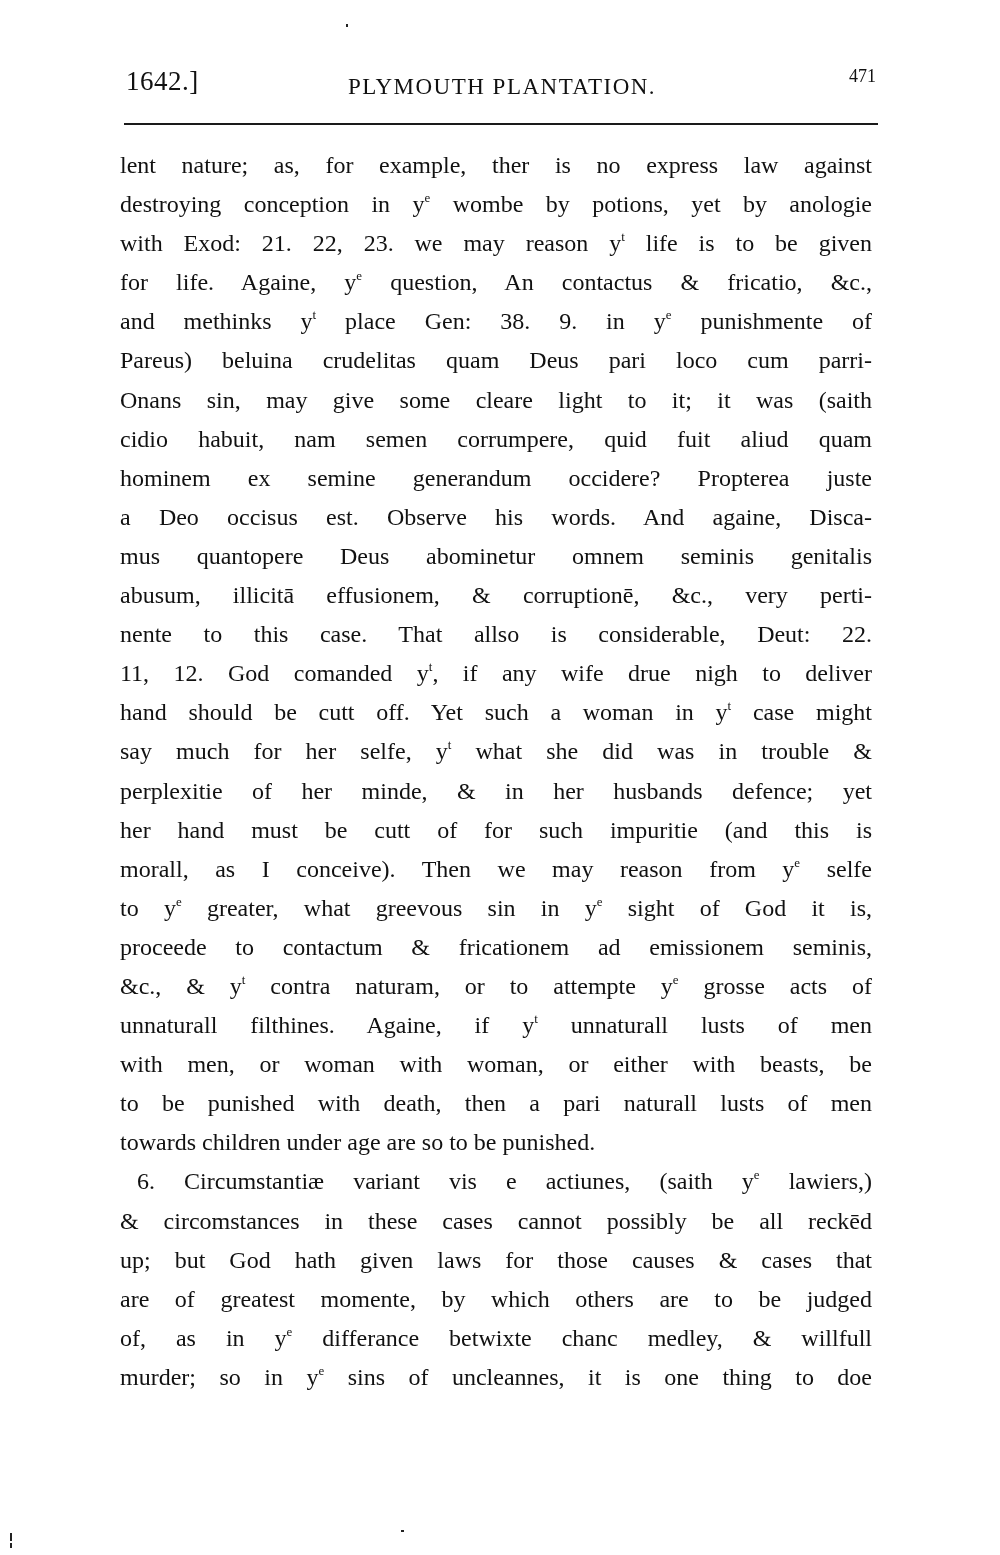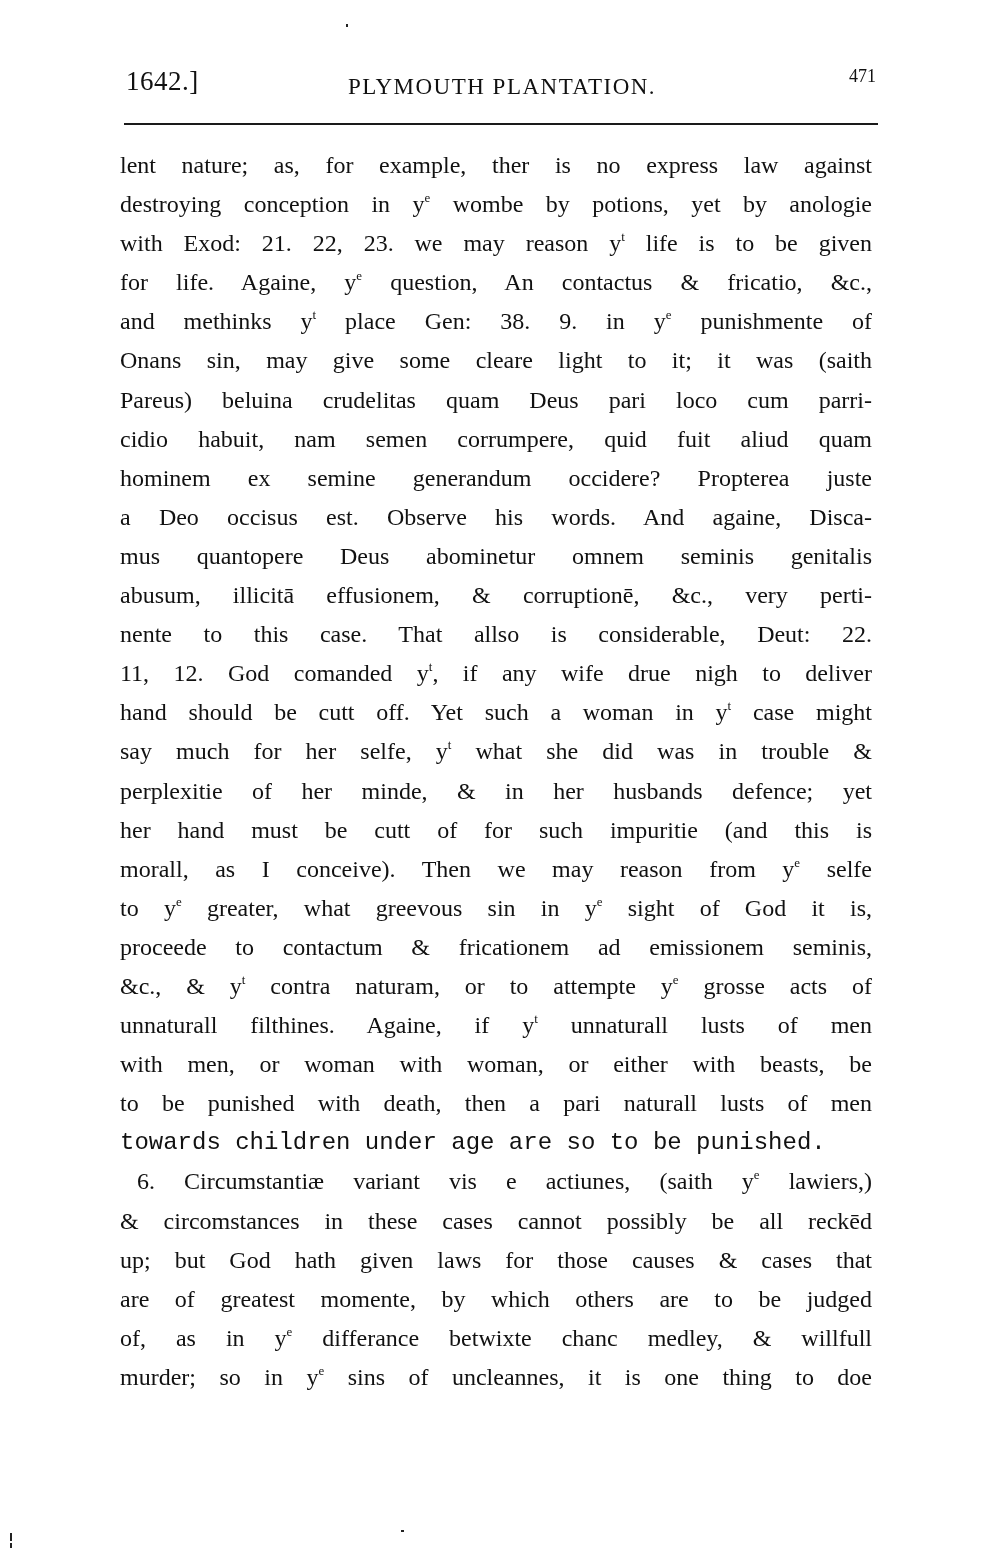--- a/index.html
+++ b/index.html
@@ -64,21 +64,20 @@
     height: 39.1px;
     line-height: 39.1px;
     font-size: 24px;
     white-space: nowrap;
     text-align: justify;
     text-align-last: justify;
     overflow: visible;
   }
   .line.last {
     text-align-last: left;
-    font-family: Liberation Mono, monospace;
   }
   .line.indent {
     padding-left: 17px;
   }
   sup.abbr {
     font-size: 13px;
     vertical-align: 0;
     position: relative;
     top: -10px;
     line-height: 0;
@@ -100,22 +99,22 @@
   </div>
 
   <div class="rule"></div>
 
   <div class="body-text" id="body-text">
       <div class="line"><span>lent nature; as, for example, ther is no express law against</span></div>
       <div class="line"><span>destroying conception in y</span><sup class="abbr">e</sup><span> wombe by potions, yet by anologie</span></div>
       <div class="line"><span>with Exod: 21. 22, 23. we may reason y</span><sup class="abbr">t</sup><span> life is to be given</span></div>
       <div class="line"><span>for life.  Againe, y</span><sup class="abbr">e</sup><span> question, An contactus &amp; fricatio, &amp;c.,</span></div>
       <div class="line"><span>and methinks y</span><sup class="abbr">t</sup><span> place Gen: 38. 9. in y</span><sup class="abbr">e</sup><span> punishmente of</span></div>
+      <div class="line"><span>Pareus) beluina crudelitas quam Deus pari loco cum parri-</span></div>
       <div class="line"><span>Onans sin, may give some cleare light to it; it was (saith</span></div>
-      <div class="line"><span>Pareus) beluina crudelitas quam Deus pari loco cum parri-</span></div>
       <div class="line"><span>cidio habuit, nam semen corrumpere, quid fuit aliud quam</span></div>
       <div class="line"><span>hominem ex semine generandum occidere?  Propterea juste</span></div>
       <div class="line"><span>a Deo occisus est.  Observe his words.  And againe, Disca-</span></div>
       <div class="line"><span>mus quantopere Deus abominetur omnem seminis genitalis</span></div>
       <div class="line"><span>abusum, illicitā effusionem, &amp; corruptionē, &amp;c., very perti-</span></div>
       <div class="line"><span>nente to this case.  That allso is considerable, Deut: 22.</span></div>
       <div class="line"><span>11, 12.  God comanded y</span><sup class="abbr">t</sup><span>, if any wife drue nigh to deliver</span></div>
       <div class="line"><span>hand should be cutt off.  Yet such a woman in y</span><sup class="abbr">t</sup><span> case might</span></div>
       <div class="line"><span>say much for her selfe, y</span><sup class="abbr">t</sup><span> what she did was in trouble &amp;</span></div>
       <div class="line"><span>perplexitie of her minde, &amp; in her husbands defence; yet</span></div>

